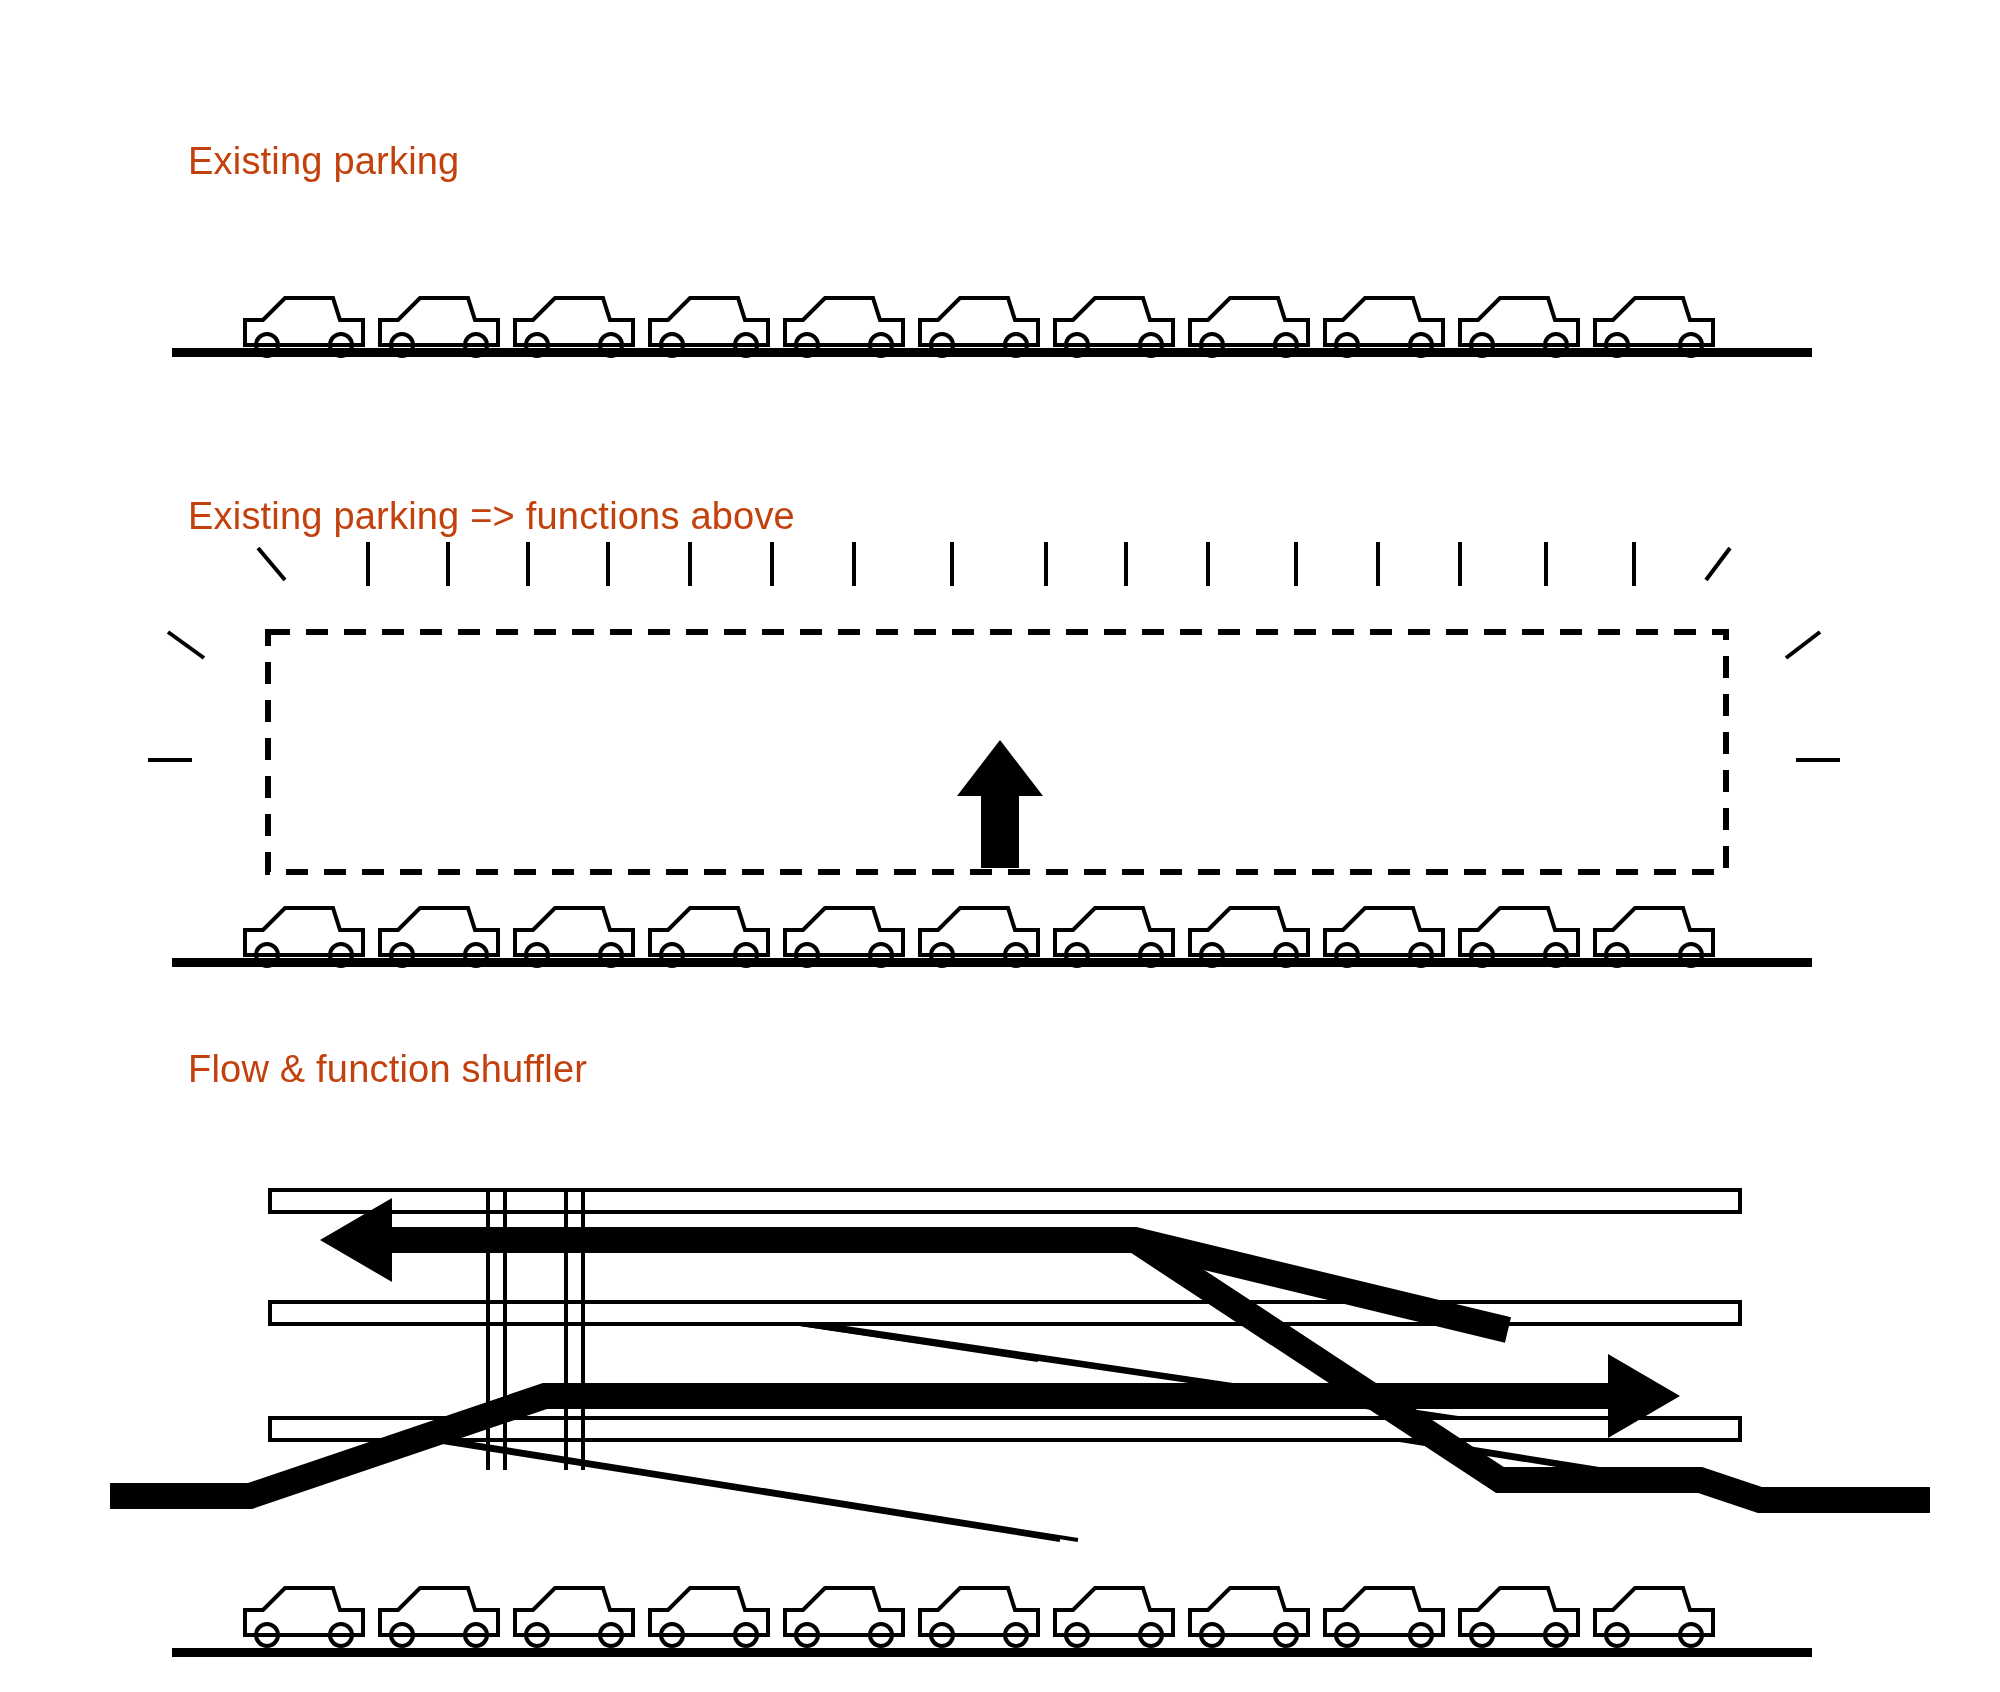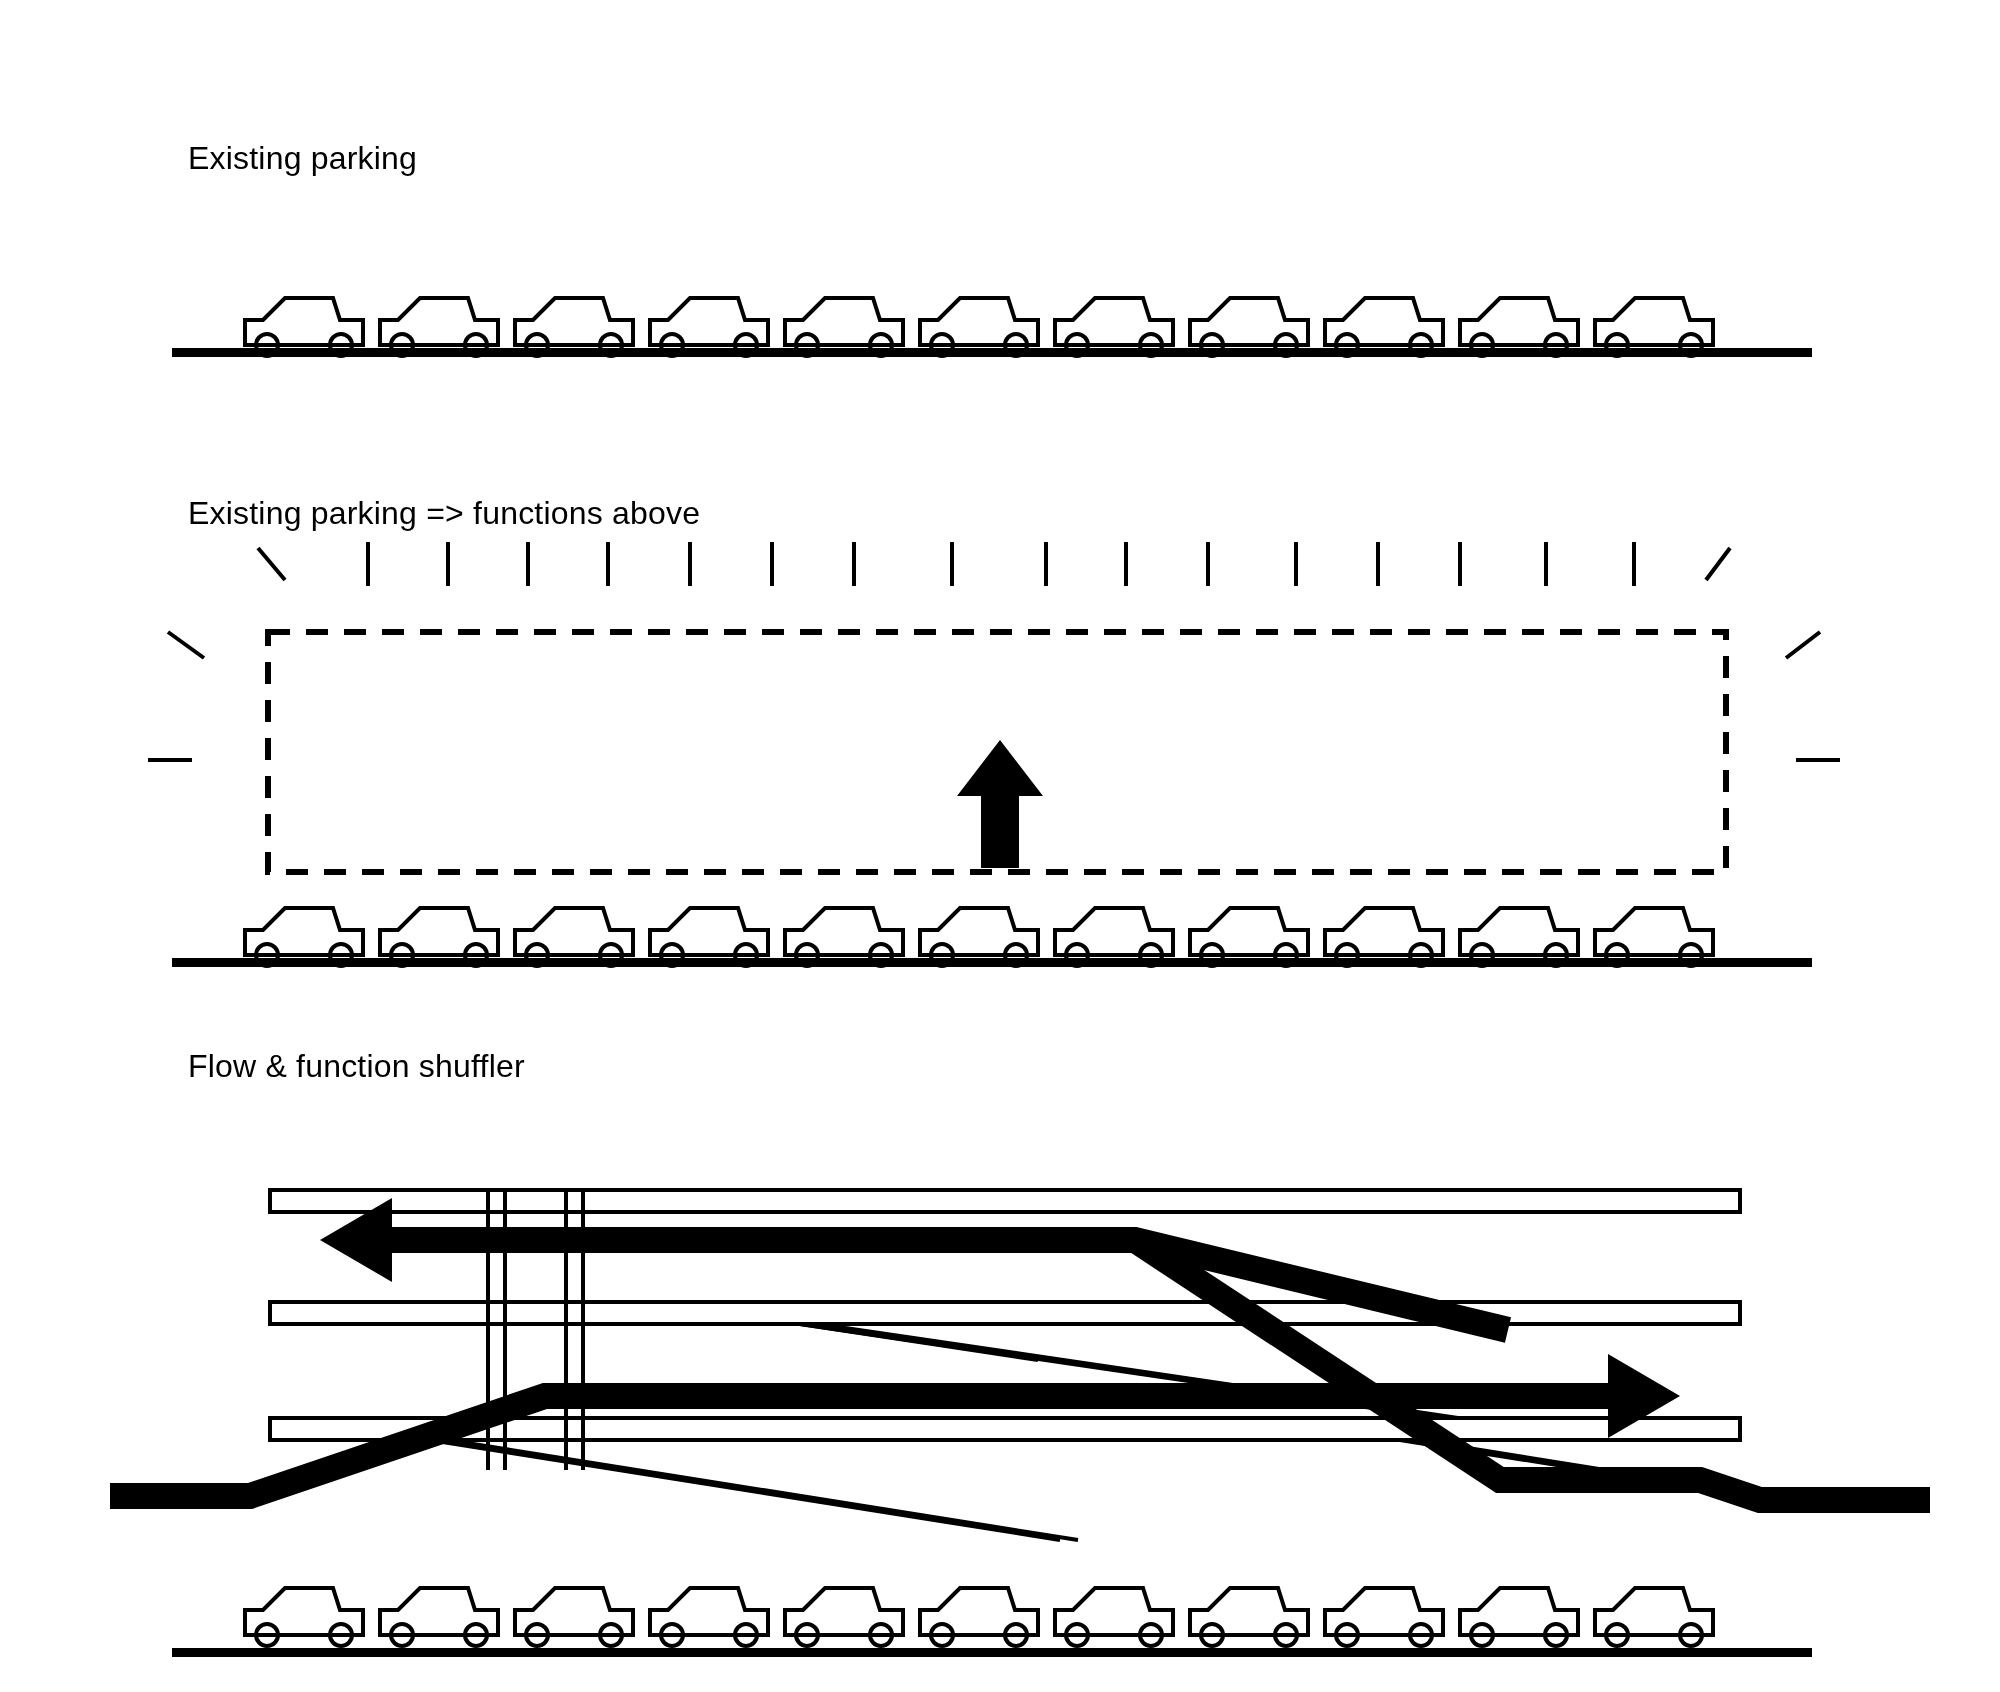--- a/index.html
+++ b/index.html
@@ -20,24 +20,24 @@
     inset: 0;
   }
   .panel {
     position: absolute;
     left: 0;
     width: 2000px;
   }
   .panel-title {
     position: absolute;
     font-family: "Liberation Sans", sans-serif;
-    font-size: 32px;
+    font-size: 38px;
     font-weight: 400;
     letter-spacing: 0.2px;
-    color: #000000;
+    color: #c2410c;
     white-space: nowrap;
   }
   .svg-layer {
     position: absolute;
     left: 0;
     top: 0;
   }
   svg { display: block; }
 </style>
 </head>

